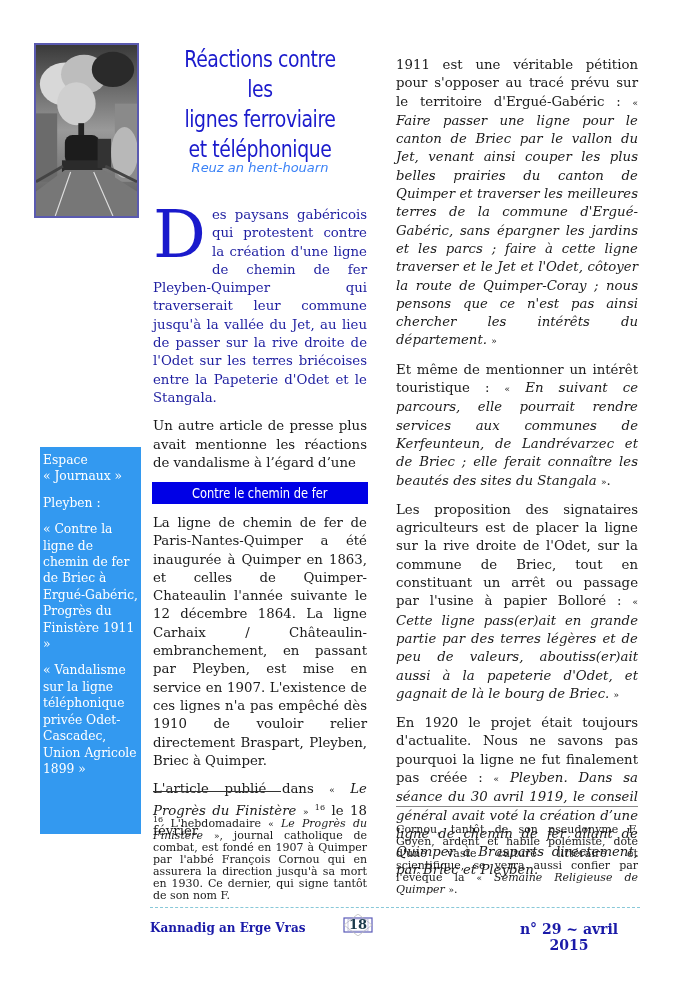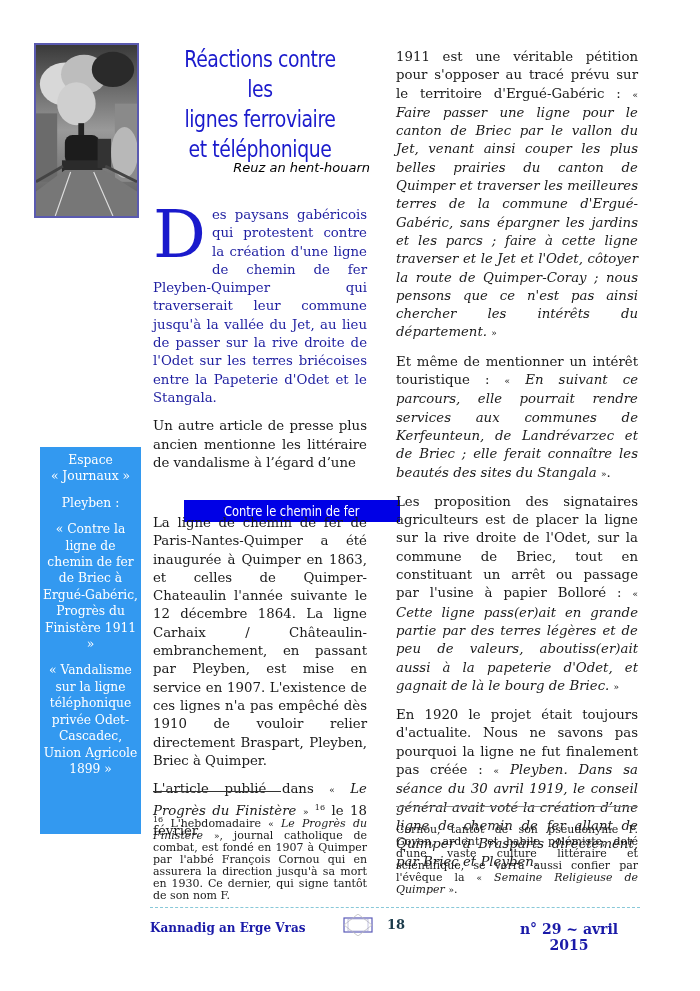--- a/index.html
+++ b/index.html
@@ -4,52 +4,52 @@
 <style>
   html, body { margin:0; padding:0; background:#ffffff; }
   body { width:700px; height:991px; position:relative; overflow:hidden;
          font-family:"DejaVu Serif", serif; color:#1a1a1a; }
   .photo { position:absolute; left:34px; top:43px; width:105px; height:175px;
            border:2px solid #5a5ab0; box-sizing:border-box; overflow:hidden; background:#777; }
   .photo svg { width:100%; height:100%; display:block; }
   .title { position:absolute; left:150px; top:44px; width:220px; text-align:center;
            font-family:"DejaVu Sans", sans-serif; font-weight:normal; color:#1a1acc;
            font-size:23px; line-height:30px; letter-spacing:-0.5px; transform:scaleX(0.82); transform-origin:center top; }
-  .subtitle { position:absolute; left:150px; top:160px; width:220px; text-align:right;
-              font-family:"DejaVu Sans", sans-serif; font-style:italic; color:#000000; font-size:13px; }
+  .subtitle { position:absolute; left:150px; top:160px; width:220px; text-align:center;
+              font-family:"DejaVu Sans", sans-serif; font-style:italic; color:#3b82f6; font-size:13px; }
   .col { position:absolute; text-align:justify; font-size:13.3px; line-height:18.3px; }
   .col p { margin:0 0 10px 0; }
   .col1 { left:153px; top:206px; width:214px; }
   .col1 .lead { color:#1e1ea0; }
   .dropcap { float:left; font-family:"DejaVu Serif", serif; color:#1a1acc; font-size:66px;
              line-height:54px; margin:2px 6px 0 0; }
   .col1b { left:153px; top:514px; width:214px; }
-  .col2 { left:396px; top:48px; width:242px; }
-  .section { position:absolute; left:152px; top:500px; width:216px; height:22px; background:#0000e6;
+  .col2 { left:396px; top:56px; width:242px; }
+  .section { position:absolute; left:152px; top:482px; width:216px; height:22px; background:#0000e6;
              color:#ffffff; text-align:center; font-family:"DejaVu Sans", sans-serif; font-size:13.5px;
-             line-height:22px;margin-left:32px; }
+             line-height:22px; }
   .section span { display:inline-block; transform:scaleX(0.85); }
   .sidebar { position:absolute; left:40px; top:447px; width:101px; height:387px;
-             background:#3399f0; color:#ffffff; text-align:center; font-size:12.3px; line-height:16.4px;
+             background:#3399f0; color:#ffffff; font-size:12.3px; line-height:16.4px;
              box-sizing:border-box; padding:5px 3px; }
   .sidebar p { margin:0 0 10px 0; }
   .fnrule1 { position:absolute; left:153px; top:791px; width:128px; border-top:1px solid #333; }
   .fnrule2 { position:absolute; left:396px; top:806px; width:242px; border-top:1.5px solid #888; }
   .footnote { position:absolute; font-size:11px; line-height:12px; text-align:justify; }
   .fn1 { left:153px; top:814px; width:214px; }
   .fn2 { left:396px; top:824px; width:242px; }
   .footnote sup { font-size:8px; }
   .dotline { position:absolute; left:150px; top:907px; width:490px; border-top:1px dashed #88c8d8; }
   .footer-left { position:absolute; left:150px; top:921px; font-family:"DejaVu Serif", serif; font-weight:bold;
                  font-size:12px; color:#1a1aa8; }
   .footer-right { position:absolute; left:500px; top:921px; width:138px; text-align:center; font-family:"DejaVu Serif", serif;
                   font-weight:bold; font-size:14px; color:#1a1aa8; }
   .pagenum { position:absolute; left:341px; top:914px; width:34px; height:22px; }
   .pagenum svg { position:absolute; left:0; top:0; width:34px; height:22px; }
-  .pagenum span { position:absolute; left:0; top:3px; width:34px; text-align:center; font-weight:bold; font-size:13px; color:#1a3a4a;margin-left:38px; }
+  .pagenum span { position:absolute; left:0; top:3px; width:34px; text-align:center; font-weight:bold; font-size:13px; color:#1a3a4a; }
   i { font-style:italic; }
   .q { font-size:9px; }
 </style>
 </head>
 <body>
 
 <div class="photo">
   <svg viewBox="0 0 105 175" preserveAspectRatio="none">
     <defs>
       <linearGradient id="sky" x1="0" y1="0" x2="0" y2="1">
@@ -81,21 +81,21 @@
   <div>Réactions contre les</div>
   <div>lignes ferroviaire</div>
   <div>et téléphonique</div>
 </div>
 <div class="subtitle">Reuz an hent-houarn</div>
 
 <div class="col col1">
   <p class="lead">
     <span class="dropcap">D</span><span>es paysans gabéricois qui protestent contre la création d'une ligne de chemin de fer Pleyben-Quimper qui traverserait leur commune jusqu'à la vallée du Jet, au lieu de passer sur la rive droite de l'Odet sur les terres briécoises entre la Papeterie d'Odet et le Stangala.</span>
   </p>
-  <p>Un autre article de presse plus ancien mentionne les littéraire de vandalisme à l’égard d’une</p>
+  <p>Un autre article de presse plus avait mentionne les réactions de vandalisme à l’égard d’une</p>
 </div>
 
 <div class="sidebar">
   <p>
     <span>Espace</span><br>
     <span>« Journaux »</span>
   </p>
   <p>Pleyben :</p>
   <p>« Contre la ligne de chemin de fer de Briec à Ergué-Gabéric, Progrès du Finistère 1911 »</p>
   <p>« Vandalisme sur la ligne téléphonique privée Odet-Cascadec, Union Agricole 1899 »</p>

